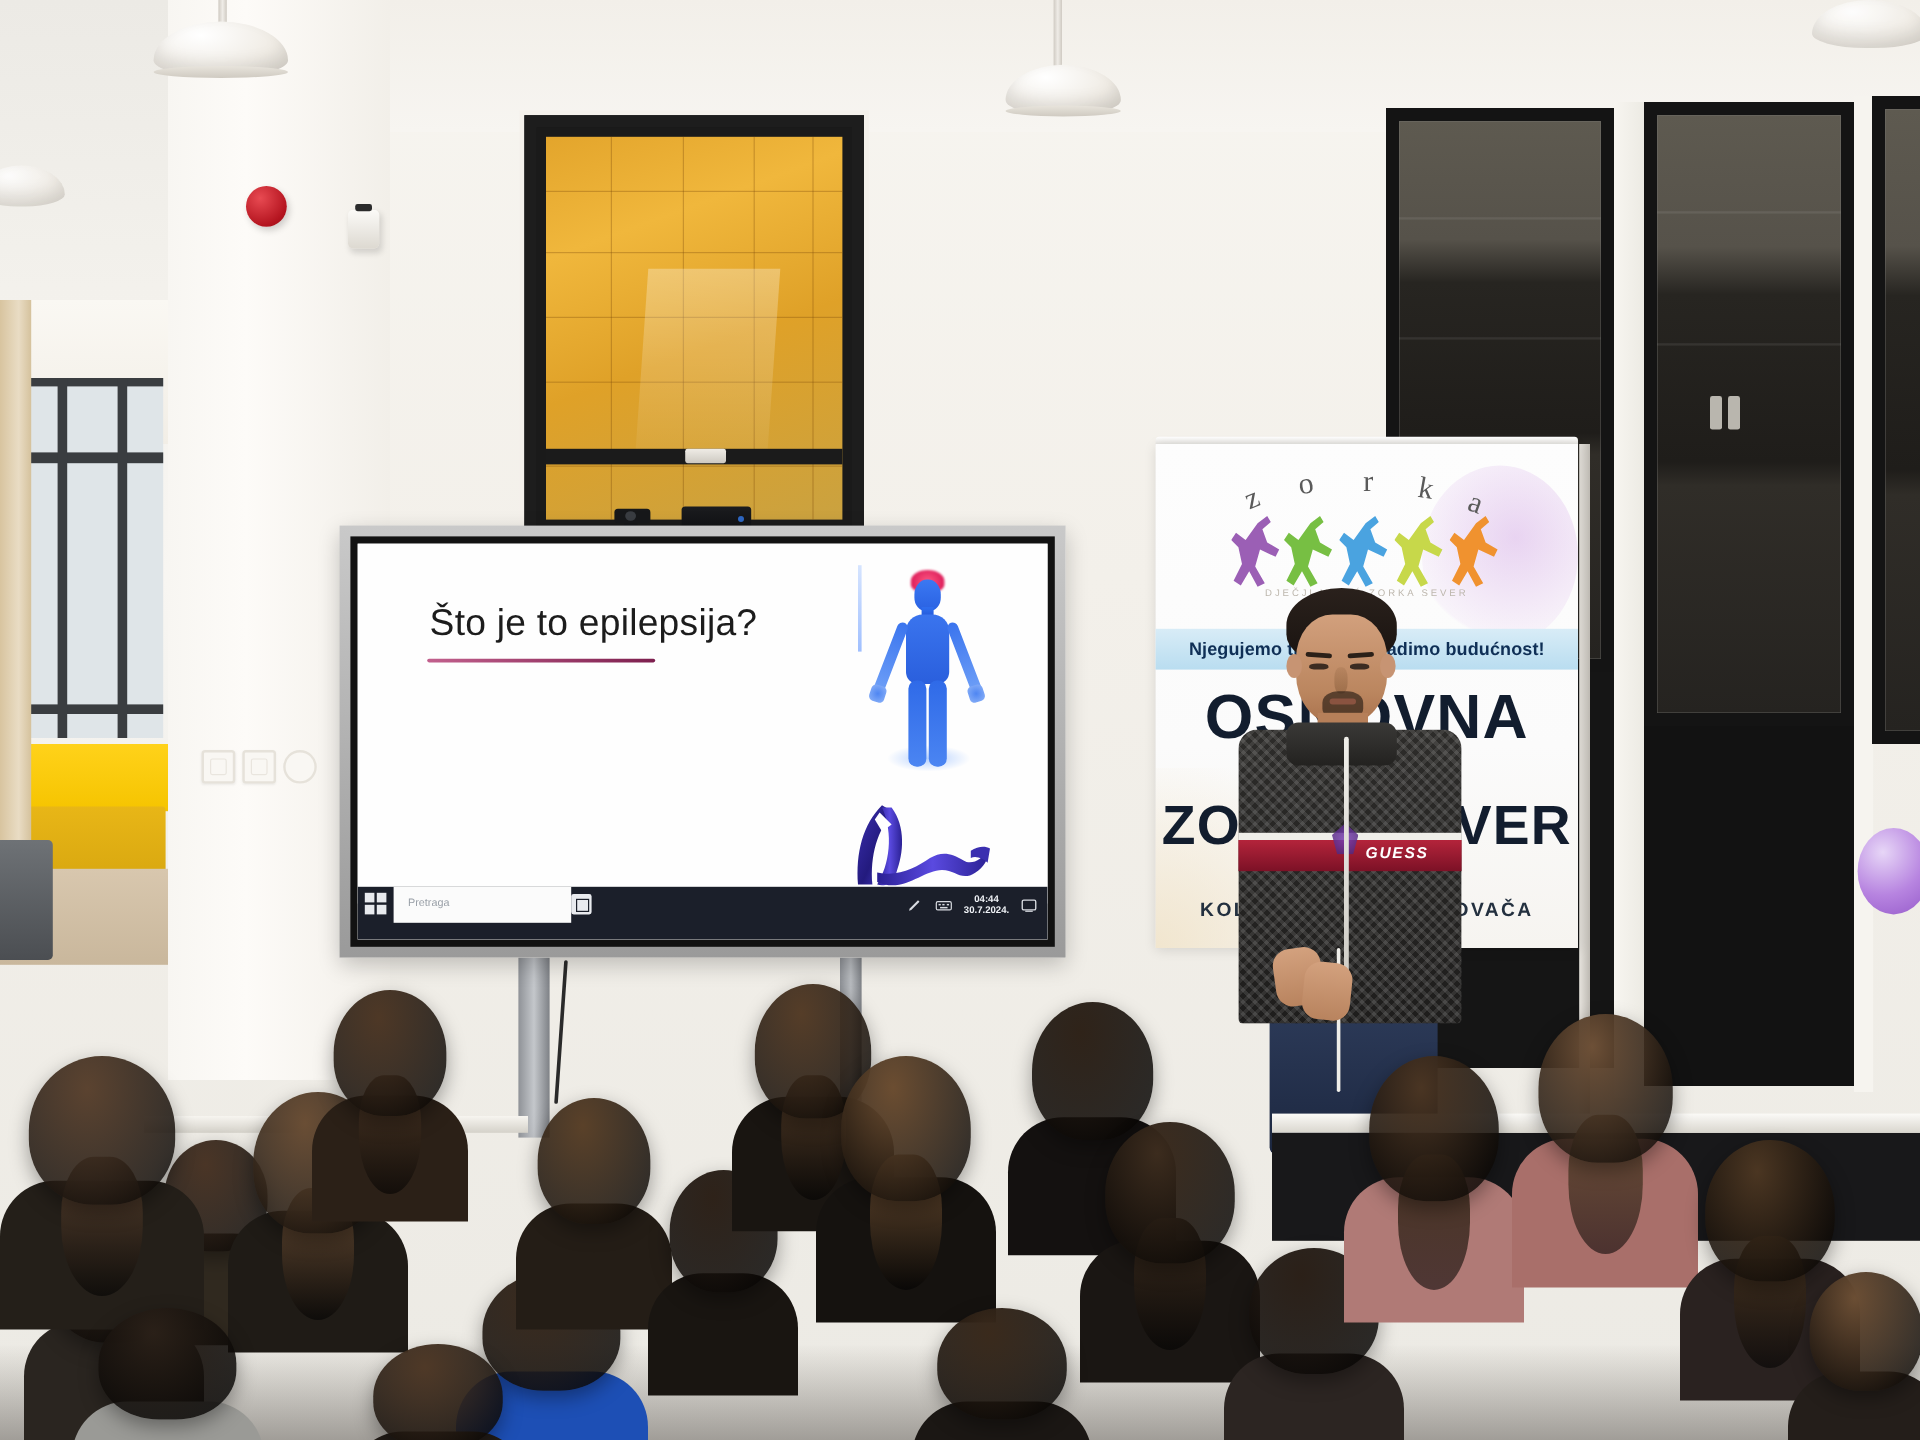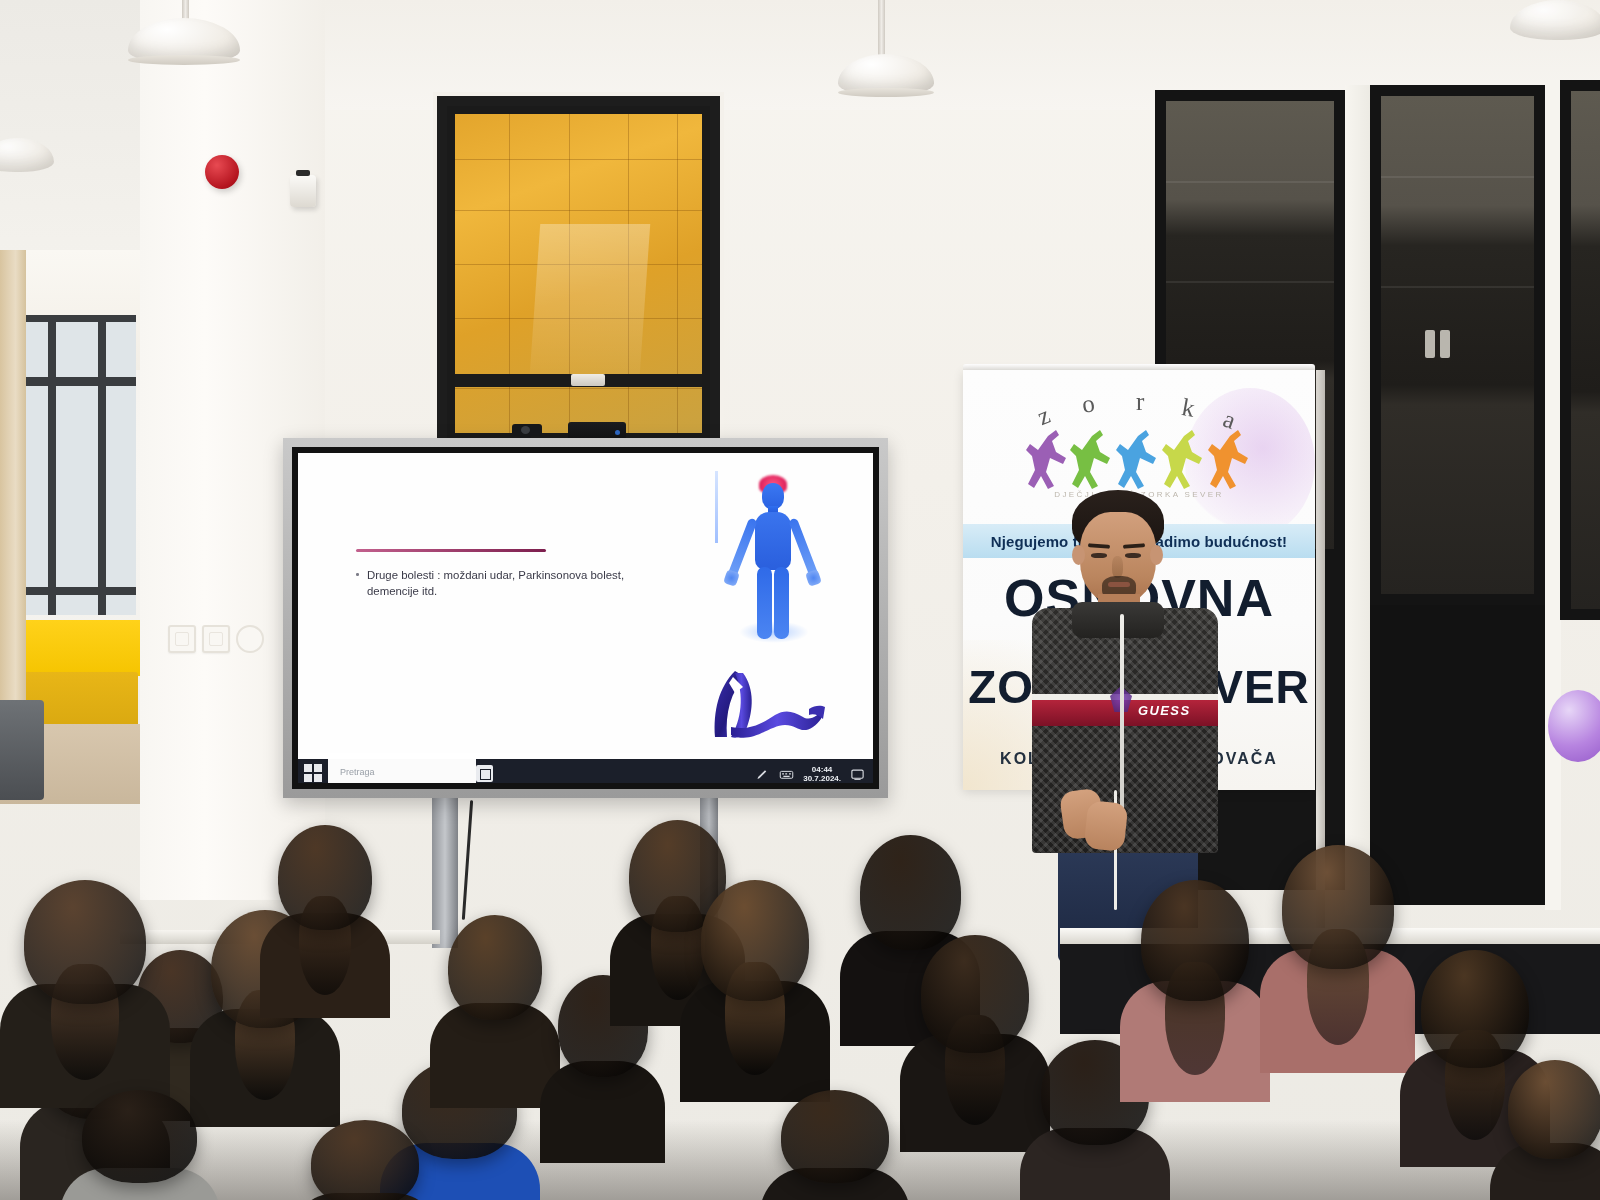--- a/index.html
+++ b/index.html
@@ -177,21 +177,21 @@
     background:linear-gradient(180deg,#2f6ae8,#4b85f2);}
   #h-leg-l{left:42px;top:96px;}
   #h-leg-r{left:59px;top:96px;}
   #h-glow{position:absolute;left:24px;top:150px;width:70px;height:22px;border-radius:50%;
     background:radial-gradient(ellipse,rgba(120,170,255,.55),transparent 70%);}
 
   
   #ribbon{position:absolute;right:44px;top:212px;width:120px;height:80px;}
 
   
-  #taskbar{position:absolute;left:0;right:0;bottom:0;height:24px;background:#1b1f2a;}
+  #taskbar{position:absolute;left:0;right:0;bottom:0;height:44px;background:#1b1f2a;}
   #tb-start{position:absolute;left:6px;top:5px;width:20px;height:20px;}
   #tb-start div{position:absolute;width:8px;height:8px;background:#e8eaee;}
   #tb-whitebar{position:absolute;left:30px;top:0;width:148px;height:30px;background:#fbfbfb;}
   #tb-searchtext{position:absolute;left:42px;top:8px;font-size:9px;color:#9aa0a8;}
   #tb-item{position:absolute;left:178px;top:6px;width:17px;height:17px;background:#e9ebef;border-radius:2px;}
   #tb-item::after{content:"";position:absolute;left:4px;top:4px;width:9px;height:9px;border:1.6px solid #1b1f2a;}
   #tray{position:absolute;right:8px;top:0;height:30px;display:flex;align-items:center;gap:9px;}
   .tray-ico{width:15px;height:15px;opacity:.92;}
   #tray-clock{color:#eef1f5;font-size:8px;line-height:1.15;text-align:center;font-weight:bold;}
 
@@ -396,24 +396,24 @@
 
   <div id="stand-col"></div>
   <div id="stand-col2"></div>
   <div id="stand-cable"></div>
 
   <div id="display">
     <div id="display-inner">
       <div id="screen">
 
         <div id="slide">
+          <div id="slide-title">Što je to epilepsija?</div>
           <div id="slide-rule"></div>
 
           <div id="slide-body">
-            <div class="bullet">Druge bolesti : moždani udar, Parkinsonova bolest, demencije itd.</div>
           </div>
 
           <div id="human">
             <div id="h-glow"></div>
             <div class="hbody" id="h-hair"></div>
             <div class="hbody" id="h-head"></div>
             <div class="hbody" id="h-neck"></div>
             <div class="hbody" id="h-torso"></div>
             <div id="h-spine"></div>
             <div class="h-arm" id="h-arm-l"></div>

